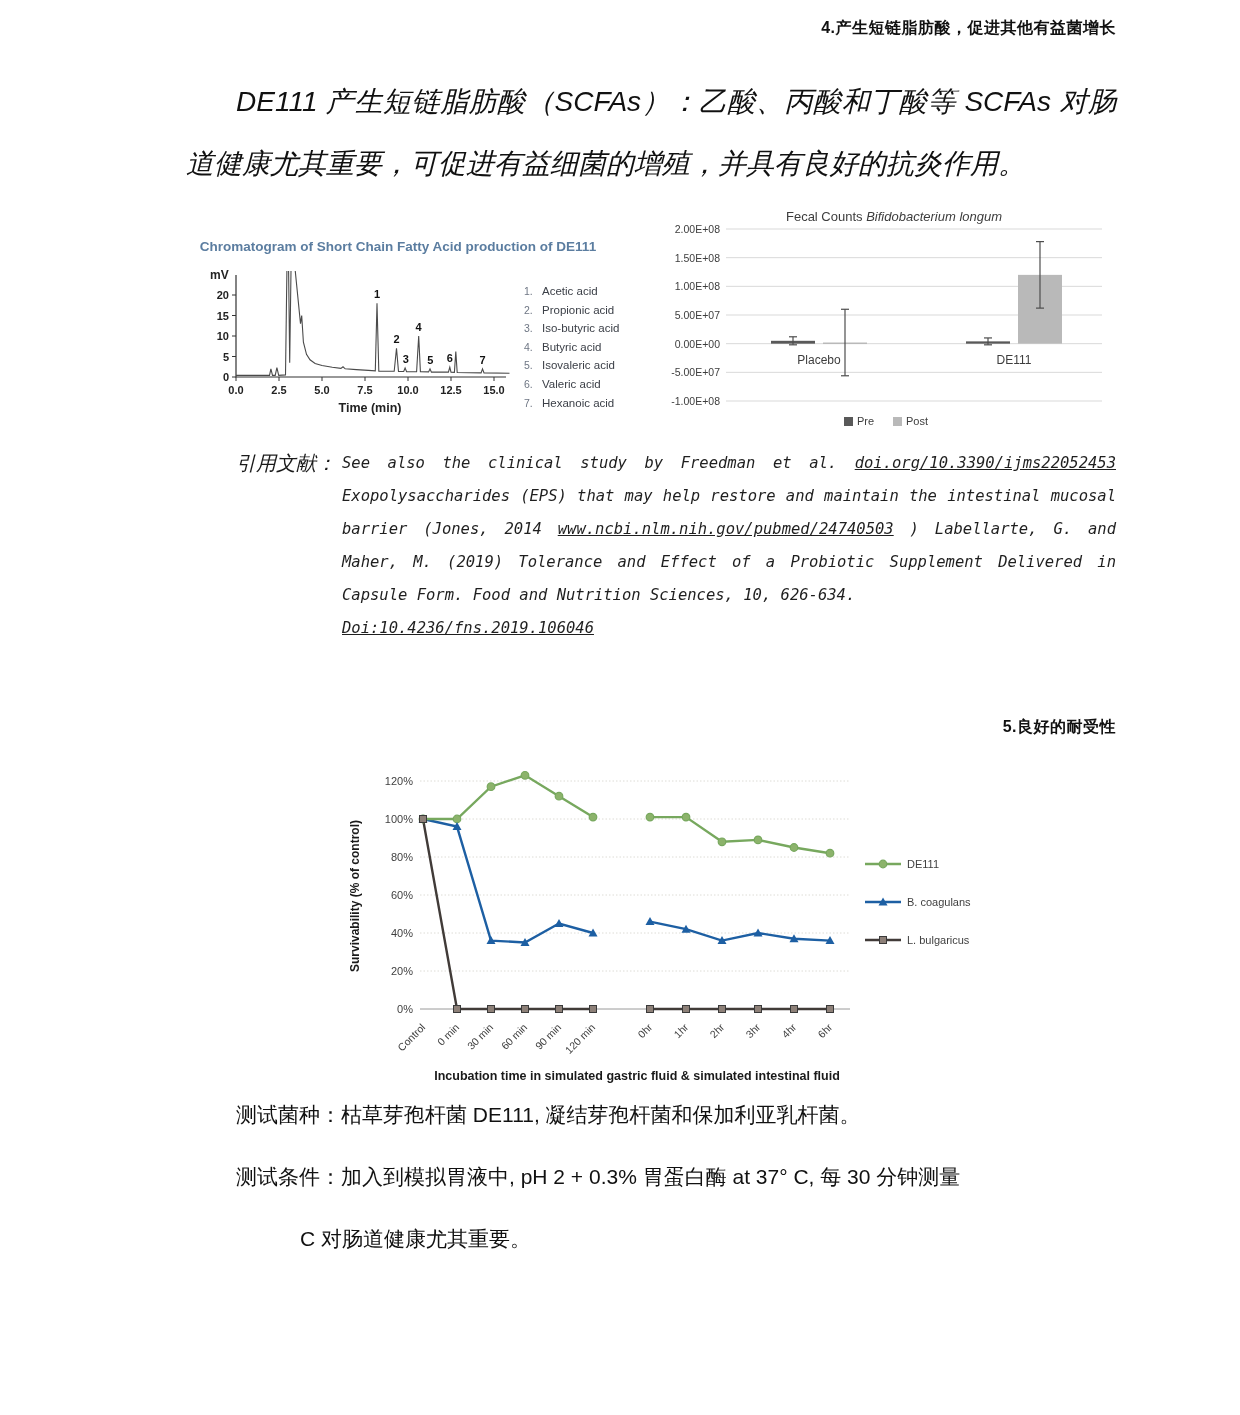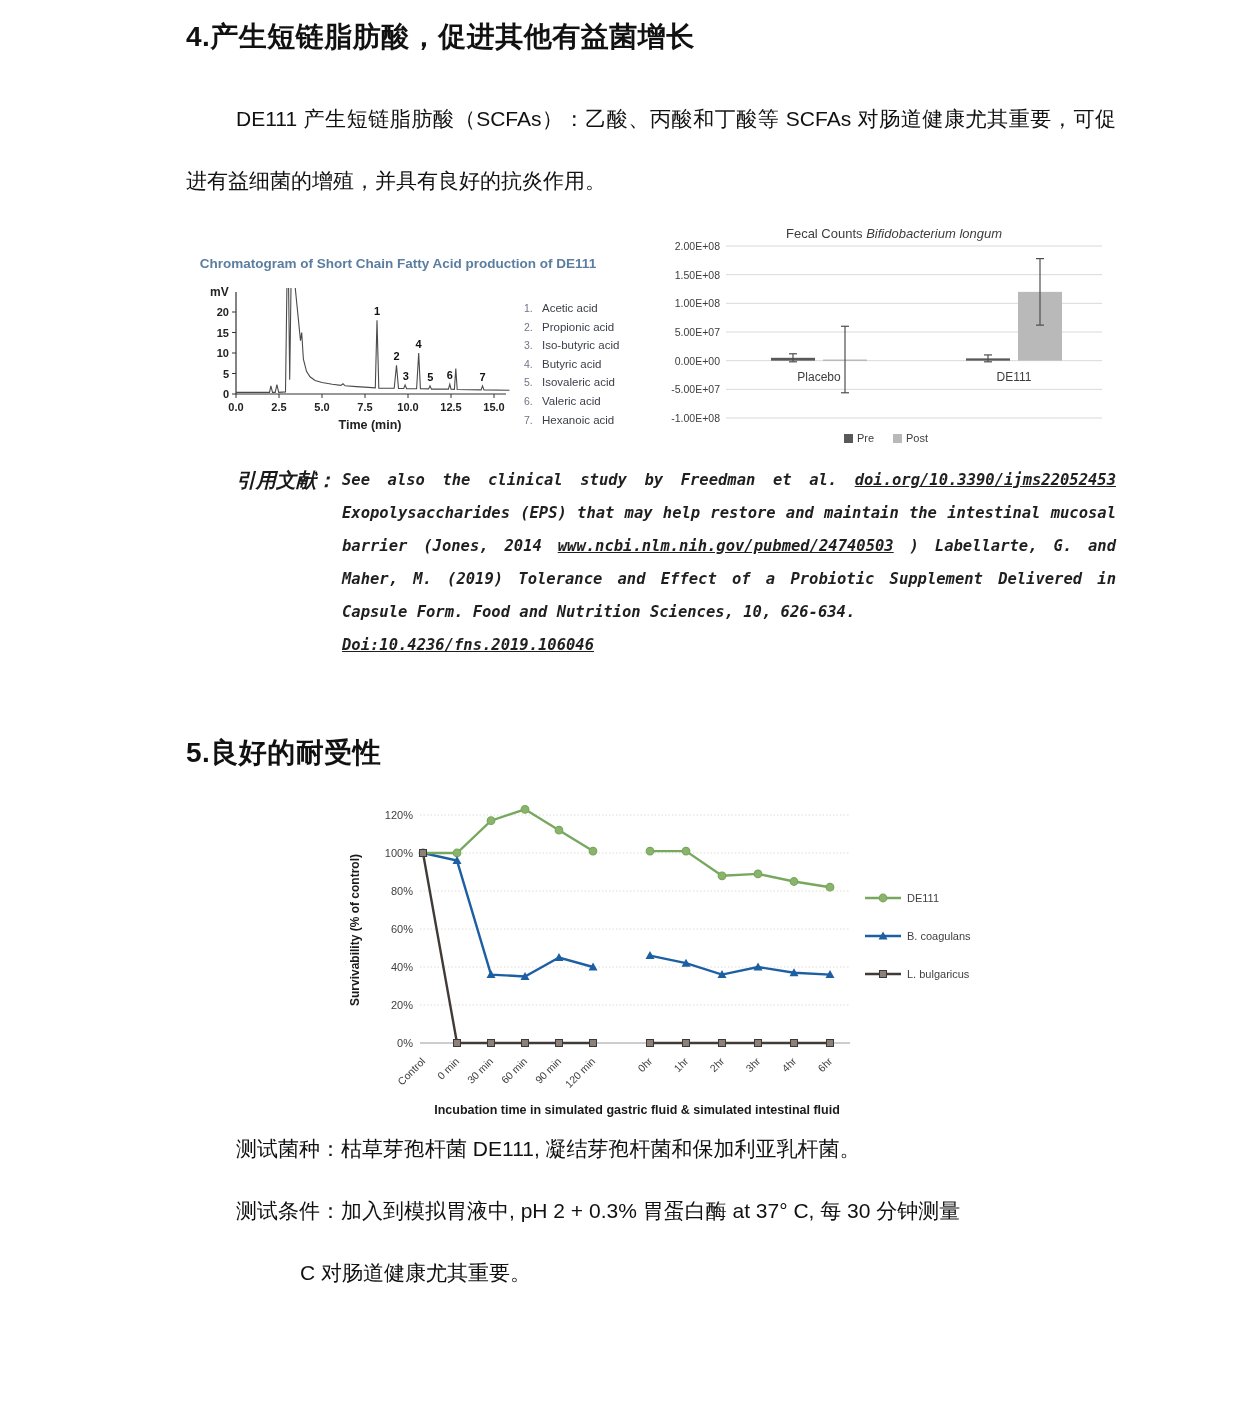--- a/index.html
+++ b/index.html
@@ -1,24 +1,24 @@
 <!DOCTYPE html>
 <html><head>
 <meta charset="utf-8">
 <style>
   *{margin:0;padding:0;box-sizing:border-box;}
   html,body{background:#ffffff;}
   body{font-family:"Liberation Sans",sans-serif;color:#111;}
   .page{width:1240px;height:1415px;background:#fff;overflow:hidden;position:relative;}
   .content{padding:18px 124px 0 186px;}
-  .heading{font-size:28px;font-weight:700;letter-spacing:.5px;}
-  .body-para{font-size:21px;line-height:62px;margin-top:32px;text-align:justify;}
+  .heading{font-size:16px;font-weight:700;letter-spacing:.5px;text-align:right;}
+  .body-para{font-size:28px;line-height:62px;margin-top:32px;text-align:justify;font-style:italic;}
   .indent{text-indent:50px;}
   .charts-row{display:flex;margin-top:4px;margin-left:12px;gap:26px;align-items:flex-start;}
-  .citation{display:flex;margin-top:10px;margin-left:50px;font-weight:bold;}
+  .citation{display:flex;margin-top:10px;margin-left:50px;}
   .cite-label{font-size:20px;font-style:italic;width:106px;flex:none;line-height:33px;color:#1a1a1a;}
   .cite-text{width:778px;font-family:"DejaVu Sans Mono",monospace;font-style:italic;font-size:15.5px;line-height:33px;text-align:justify;color:#1f1f1f;}
   .cite-link{text-decoration:underline;cursor:pointer;}
   .h5{margin-top:72px;}
   .single{line-height:30px;margin-top:30px;}
   .linechart{display:block;margin-left:159px;margin-top:18px;}
   .test-info{margin-top:4px;}
   .ti-line{font-size:21px;line-height:40px;margin-bottom:22px;}
   .ti-a{padding-left:50px;}
   .ti-b{padding-left:114px;}

